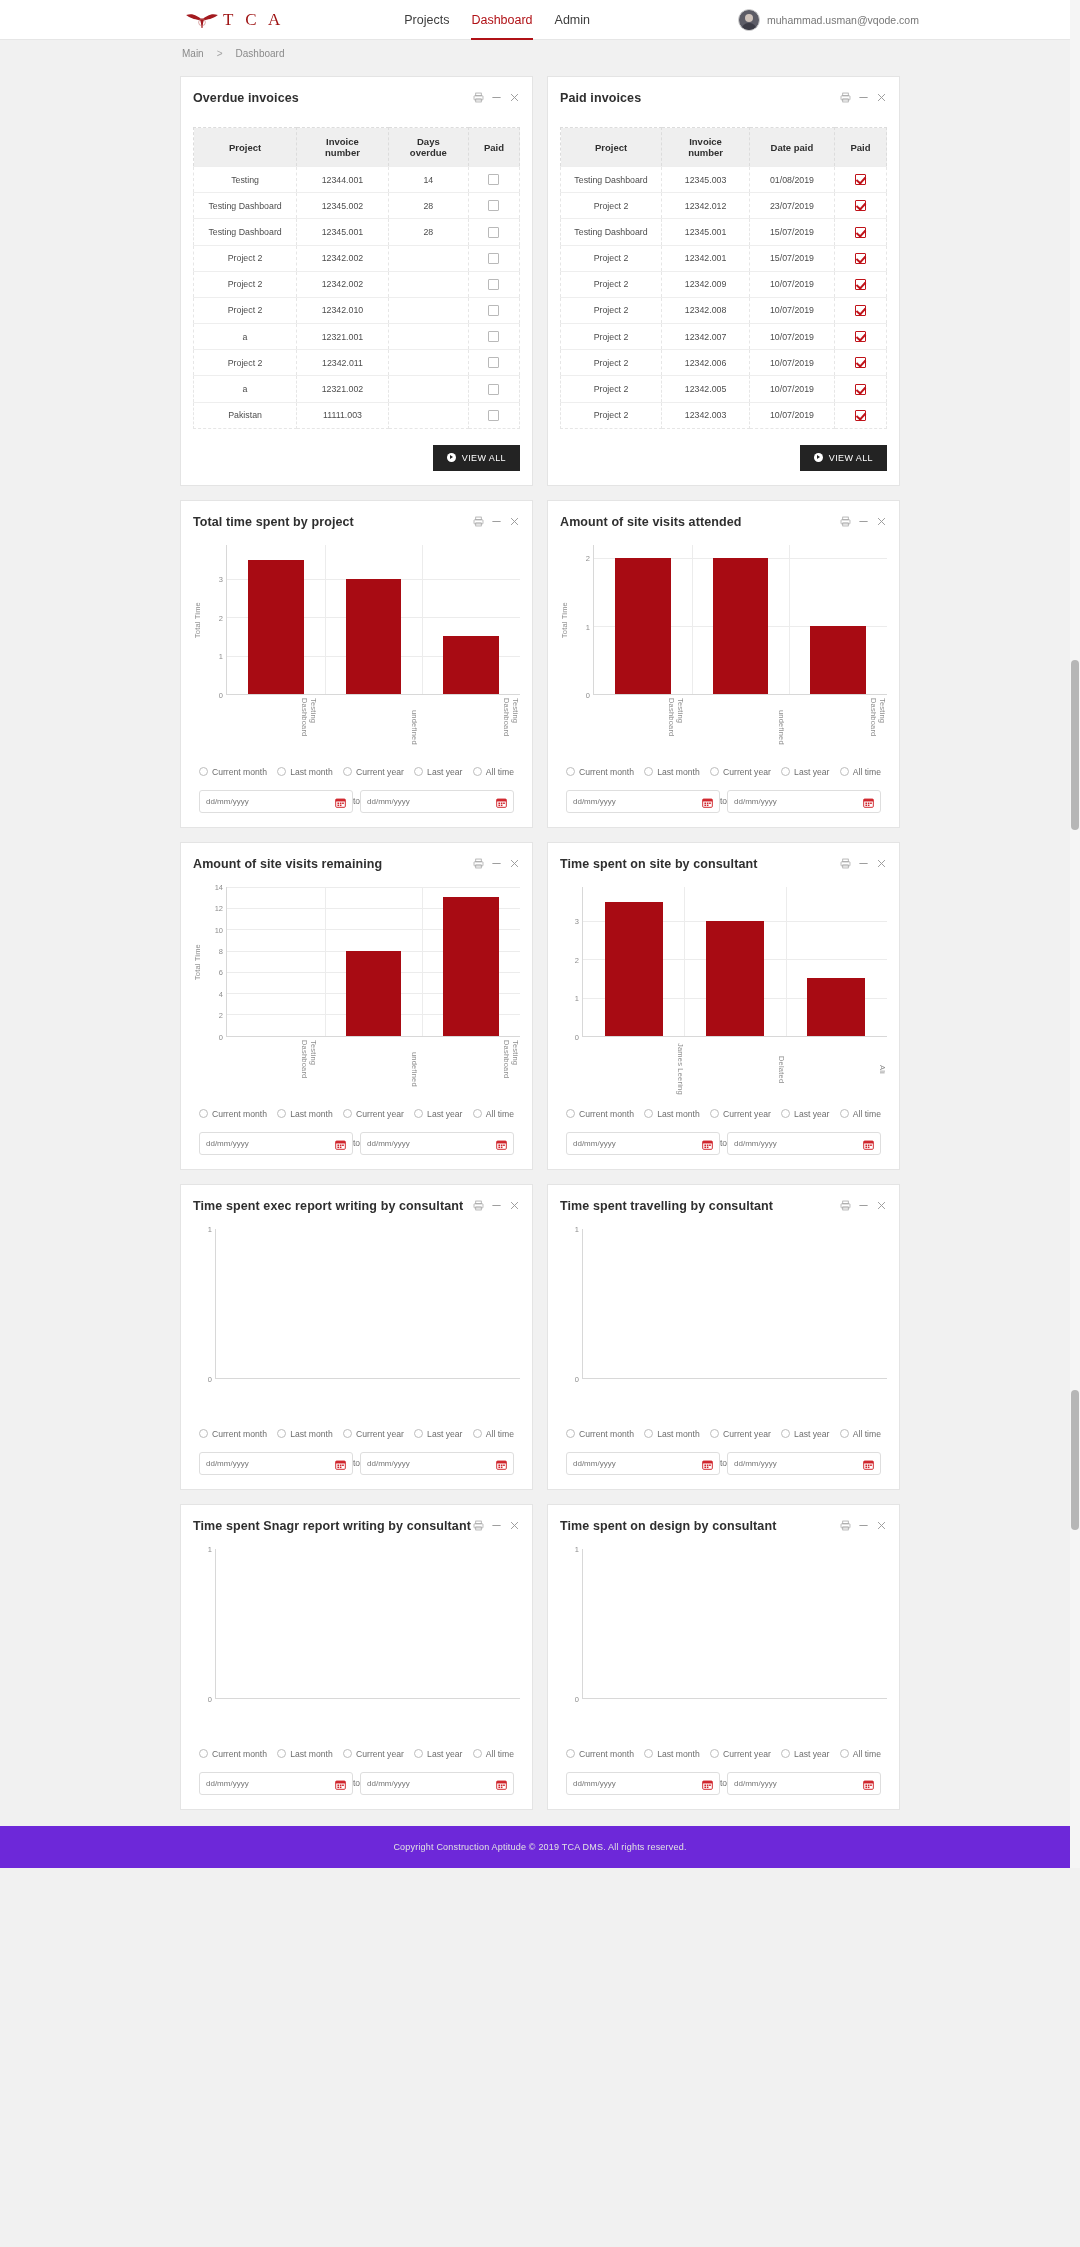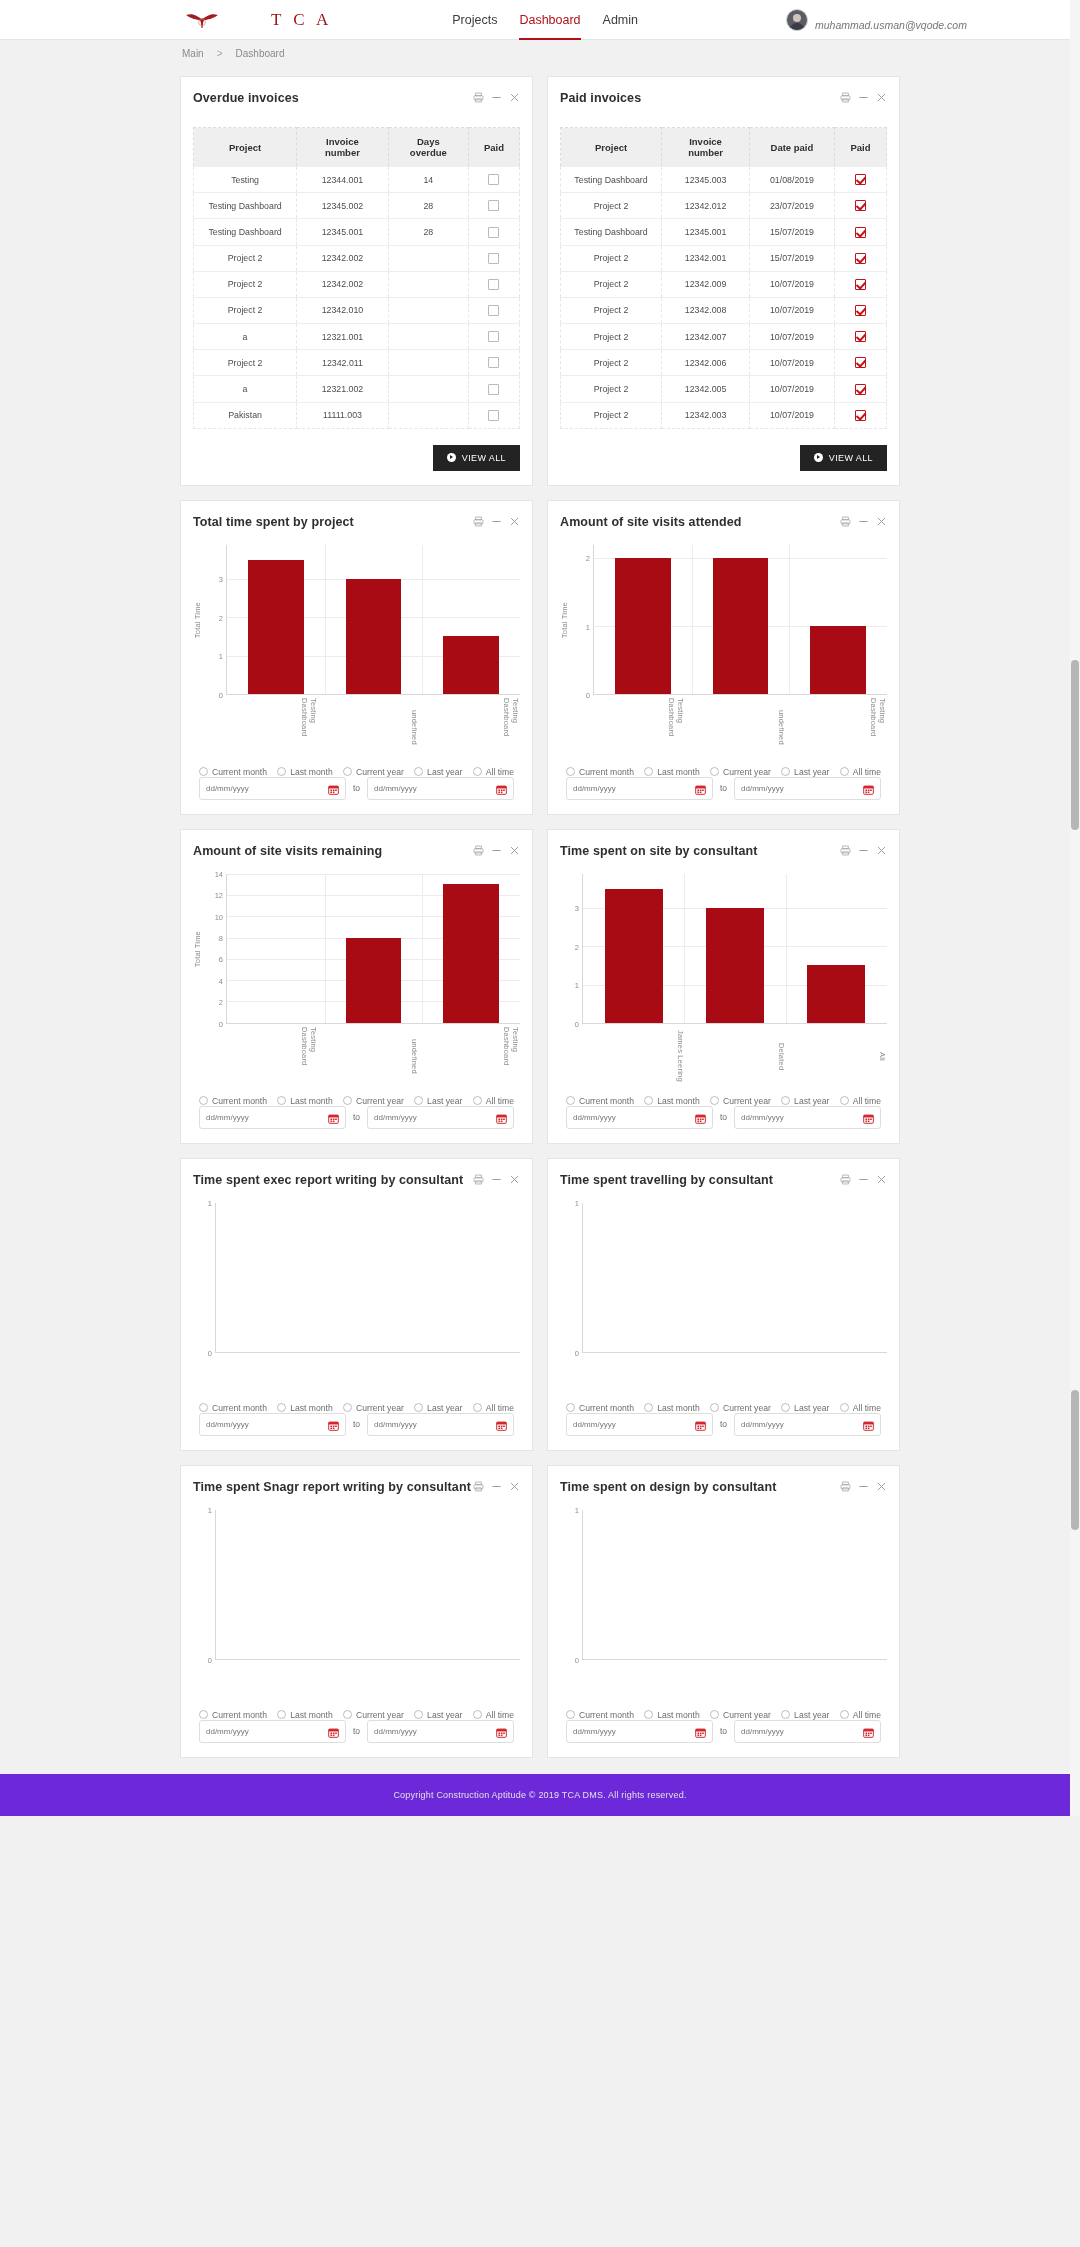--- a/index.html
+++ b/index.html
@@ -16,36 +16,35 @@
     height: 40px;
     background: #ffffff;
     display: flex;
     align-items: center;
     border-bottom: 1px solid #e6e6e6;
     position: relative;
   }
   .logo-wrap {
     display: flex; align-items: center;
     margin-left: 185px;
-    gap: 48px;
   }
   .logo-bird { width: 34px; height: 20px; margin-right: 4px; }
   .logo-text {
     color: #9e1212;
     font-size: 17px;
     letter-spacing: 4px;
     font-family: "Liberation Serif", serif;
   }
   .nav-links { display: flex; align-items: center; margin-left: 120px; gap: 22px; height: 40px; }
   .nav-link {
     font-size: 12.5px; color: #3d3d3d; text-decoration: none;
     line-height: 40px; height: 40px; display: inline-block; cursor: pointer;
   }
   .nav-link.active { color: #b01116; border-bottom: 2px solid #b01116; }
-  .user-box { display: flex; align-items: flex-end; margin-left: 148px; gap: 7px; font-style: italic; }
+  .user-box { display: flex; align-items: center; margin-left: 148px; gap: 7px; }
   .avatar {
     width: 22px; height: 22px; border-radius: 50%;
     background: #5c5c66; overflow: hidden; position: relative;
     border: 1px solid #d0d0d0;
   }
   .avatar::after {
     content: ""; position: absolute; left: 50%; top: 4px;
     width: 8px; height: 8px; border-radius: 50%;
     background: #cfc3bb; transform: translateX(-50%);
   }
@@ -158,21 +157,21 @@
   .radio-row {
     display: flex; align-items: center; justify-content: space-between;
     margin-top: 10px; padding: 0 6px; text-align: center;
   }
   .radio-opt { display: flex; align-items: center; gap: 4px; cursor: pointer; }
   .radio-dot {
     width: 9px; height: 9px; border-radius: 50%;
     border: 1px solid #bdbdbd; background: #fff;
   }
   .radio-label { font-size: 8.6px; color: #6d6d6d; }
-  .date-row { display: flex; align-items: center; gap: 7px; margin-top: 0; padding: 0 6px; }
+  .date-row { display: flex; align-items: center; margin-top: 13px; padding: 0 6px; }
   .date-field {
     flex: 1; height: 23px; border: 1px solid #dedede; background: #fff;
     border-radius: 3px; display: flex; align-items: center;
     padding: 0 6px; justify-content: space-between; cursor: text;
   }
   .date-field input {
     border: none; outline: none; font-size: 8px; color: #a7a7a7;
     width: 70%; font-family: "Liberation Sans", sans-serif; background: transparent;
   }
   .cal-icon { width: 11px; height: 11px; position: relative; flex: none; }

